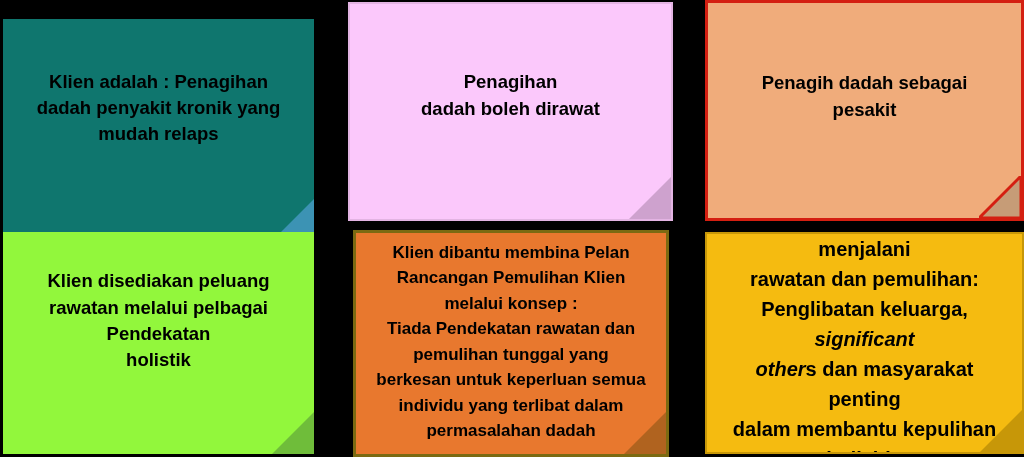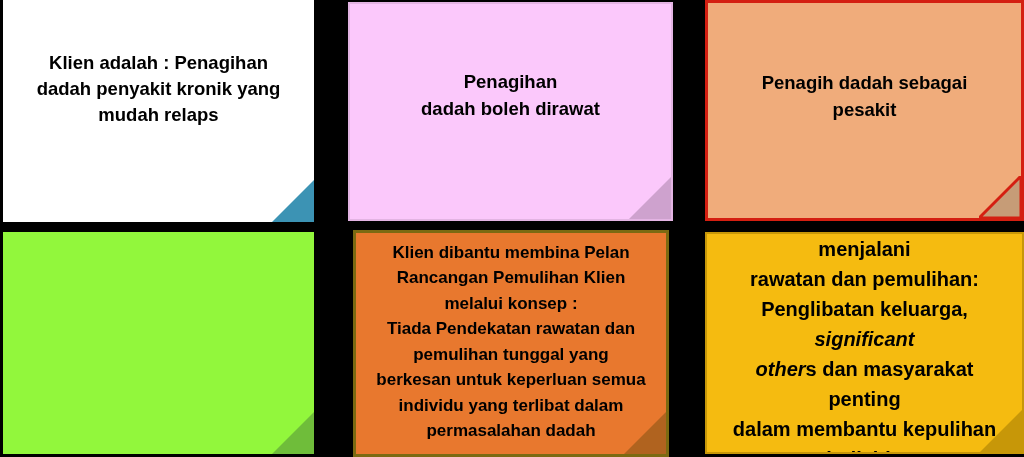--- a/index.html
+++ b/index.html
@@ -71,21 +71,21 @@
   #note-pink   .note-text { position: relative; top: -16px; }
   #note-blue   .note-text { position: relative; top: -22px; }
   #note-green  .note-text { position: relative; top: -22px; }
   #note-yellow .note-text { position: relative; top: -4px; }
 </style>
 </head>
 <body style="background: rgb(0, 0, 0);">
 
 <div id="canvas">
 
-  <div class="note" id="note-blue" style="background: #ffffff;">
+  <div class="note" id="note-blue" style="background: #0f766e; margin-top: 19px;">
     <span class="note-text">Klien adalah : Penagihan
 dadah penyakit kronik yang
 mudah relaps</span>
     <span class="fold">
       <svg class="tri-dark" viewBox="0 0 42 42" preserveAspectRatio="none" aria-hidden="true">
         <polygon points="42,0 42,42 0,42" fill="#3C93B4"></polygon>
       </svg>
     </span>
   </div>
 
@@ -103,20 +103,24 @@
     <span class="note-text">Penagihan
 dadah boleh dirawat</span>
     <span class="fold">
       <svg class="tri-dark" viewBox="0 0 42 42" preserveAspectRatio="none" aria-hidden="true">
         <polygon points="42,0 42,42 0,42" fill="#CEA2CE"></polygon>
       </svg>
     </span>
   </div>
 
   <div class="note" id="note-green" style="background: rgb(146, 247, 60);">
+    <span class="note-text">Klien disediakan peluang
+rawatan melalui pelbagai
+Pendekatan
+holistik</span>
     <span class="fold">
       <svg class="tri-dark" viewBox="0 0 42 42" preserveAspectRatio="none" aria-hidden="true">
         <polygon points="42,0 42,42 0,42" fill="#6FBD3A"></polygon>
       </svg>
     </span>
   </div>
 
   <div class="note" id="note-orange" style="background: rgb(232, 120, 46); border: 3px solid rgb(123, 106, 18);">
     <span class="note-text">Klien dibantu membina Pelan
 Rancangan Pemulihan Klien

